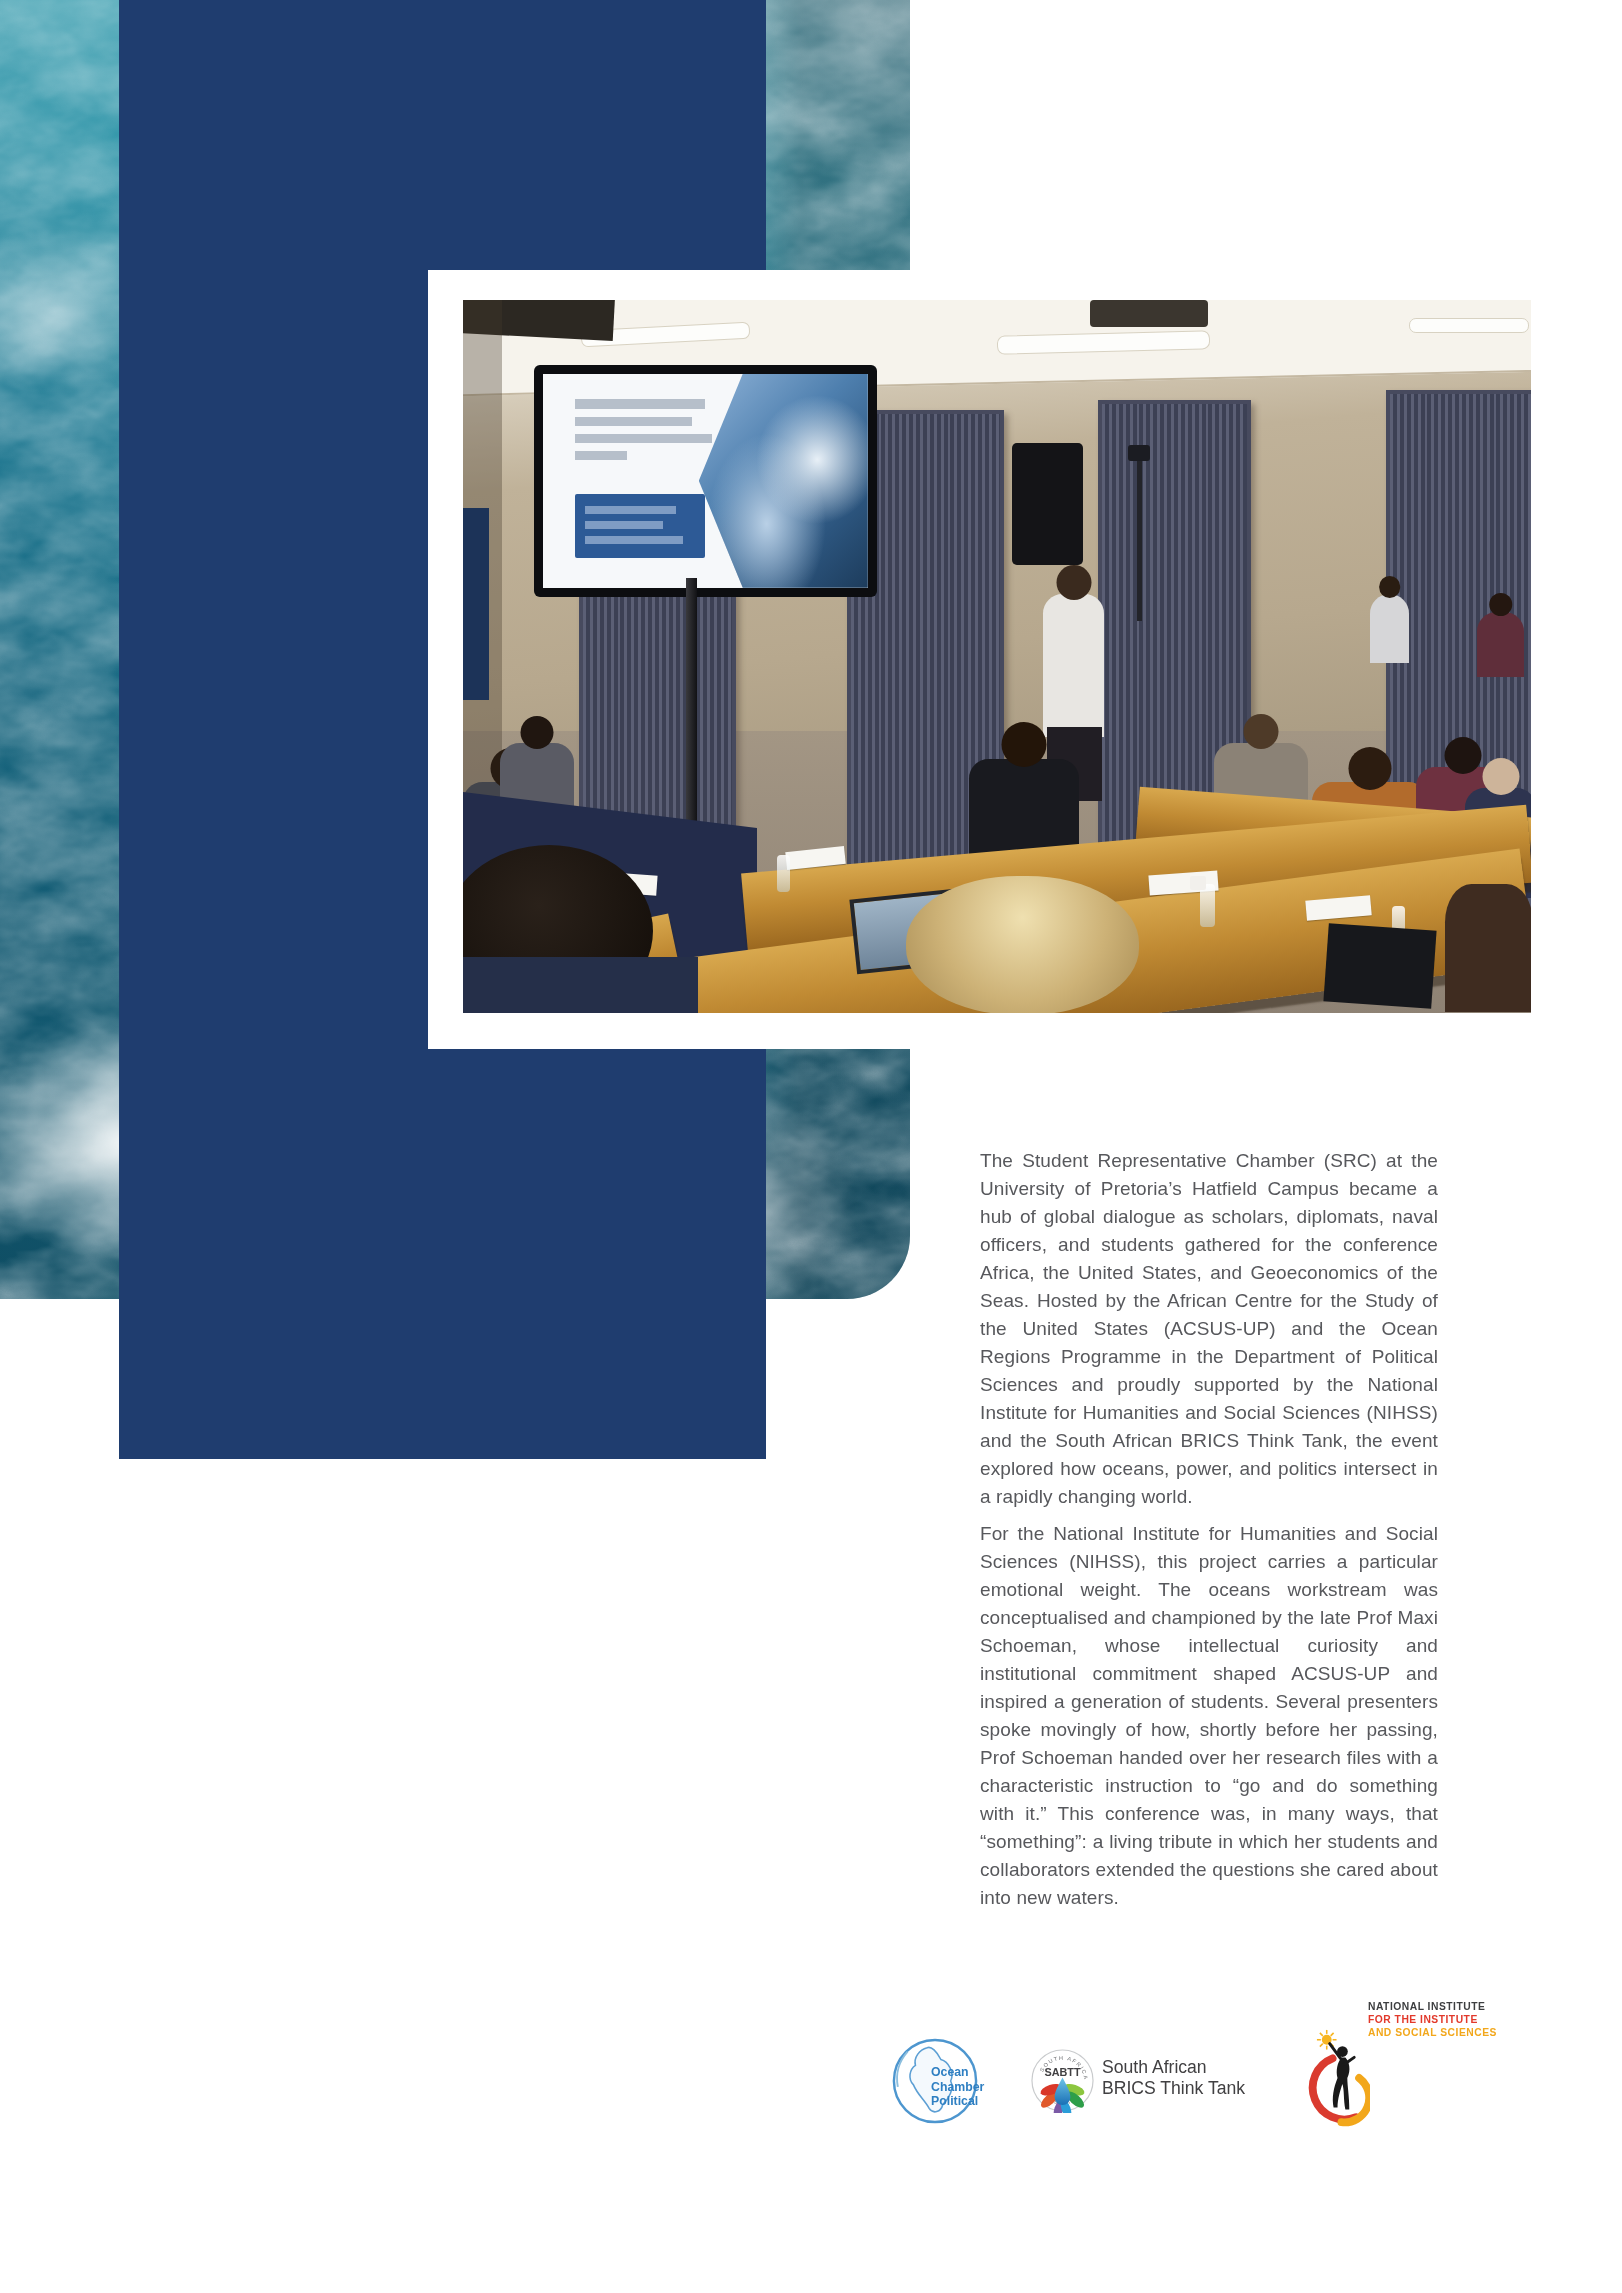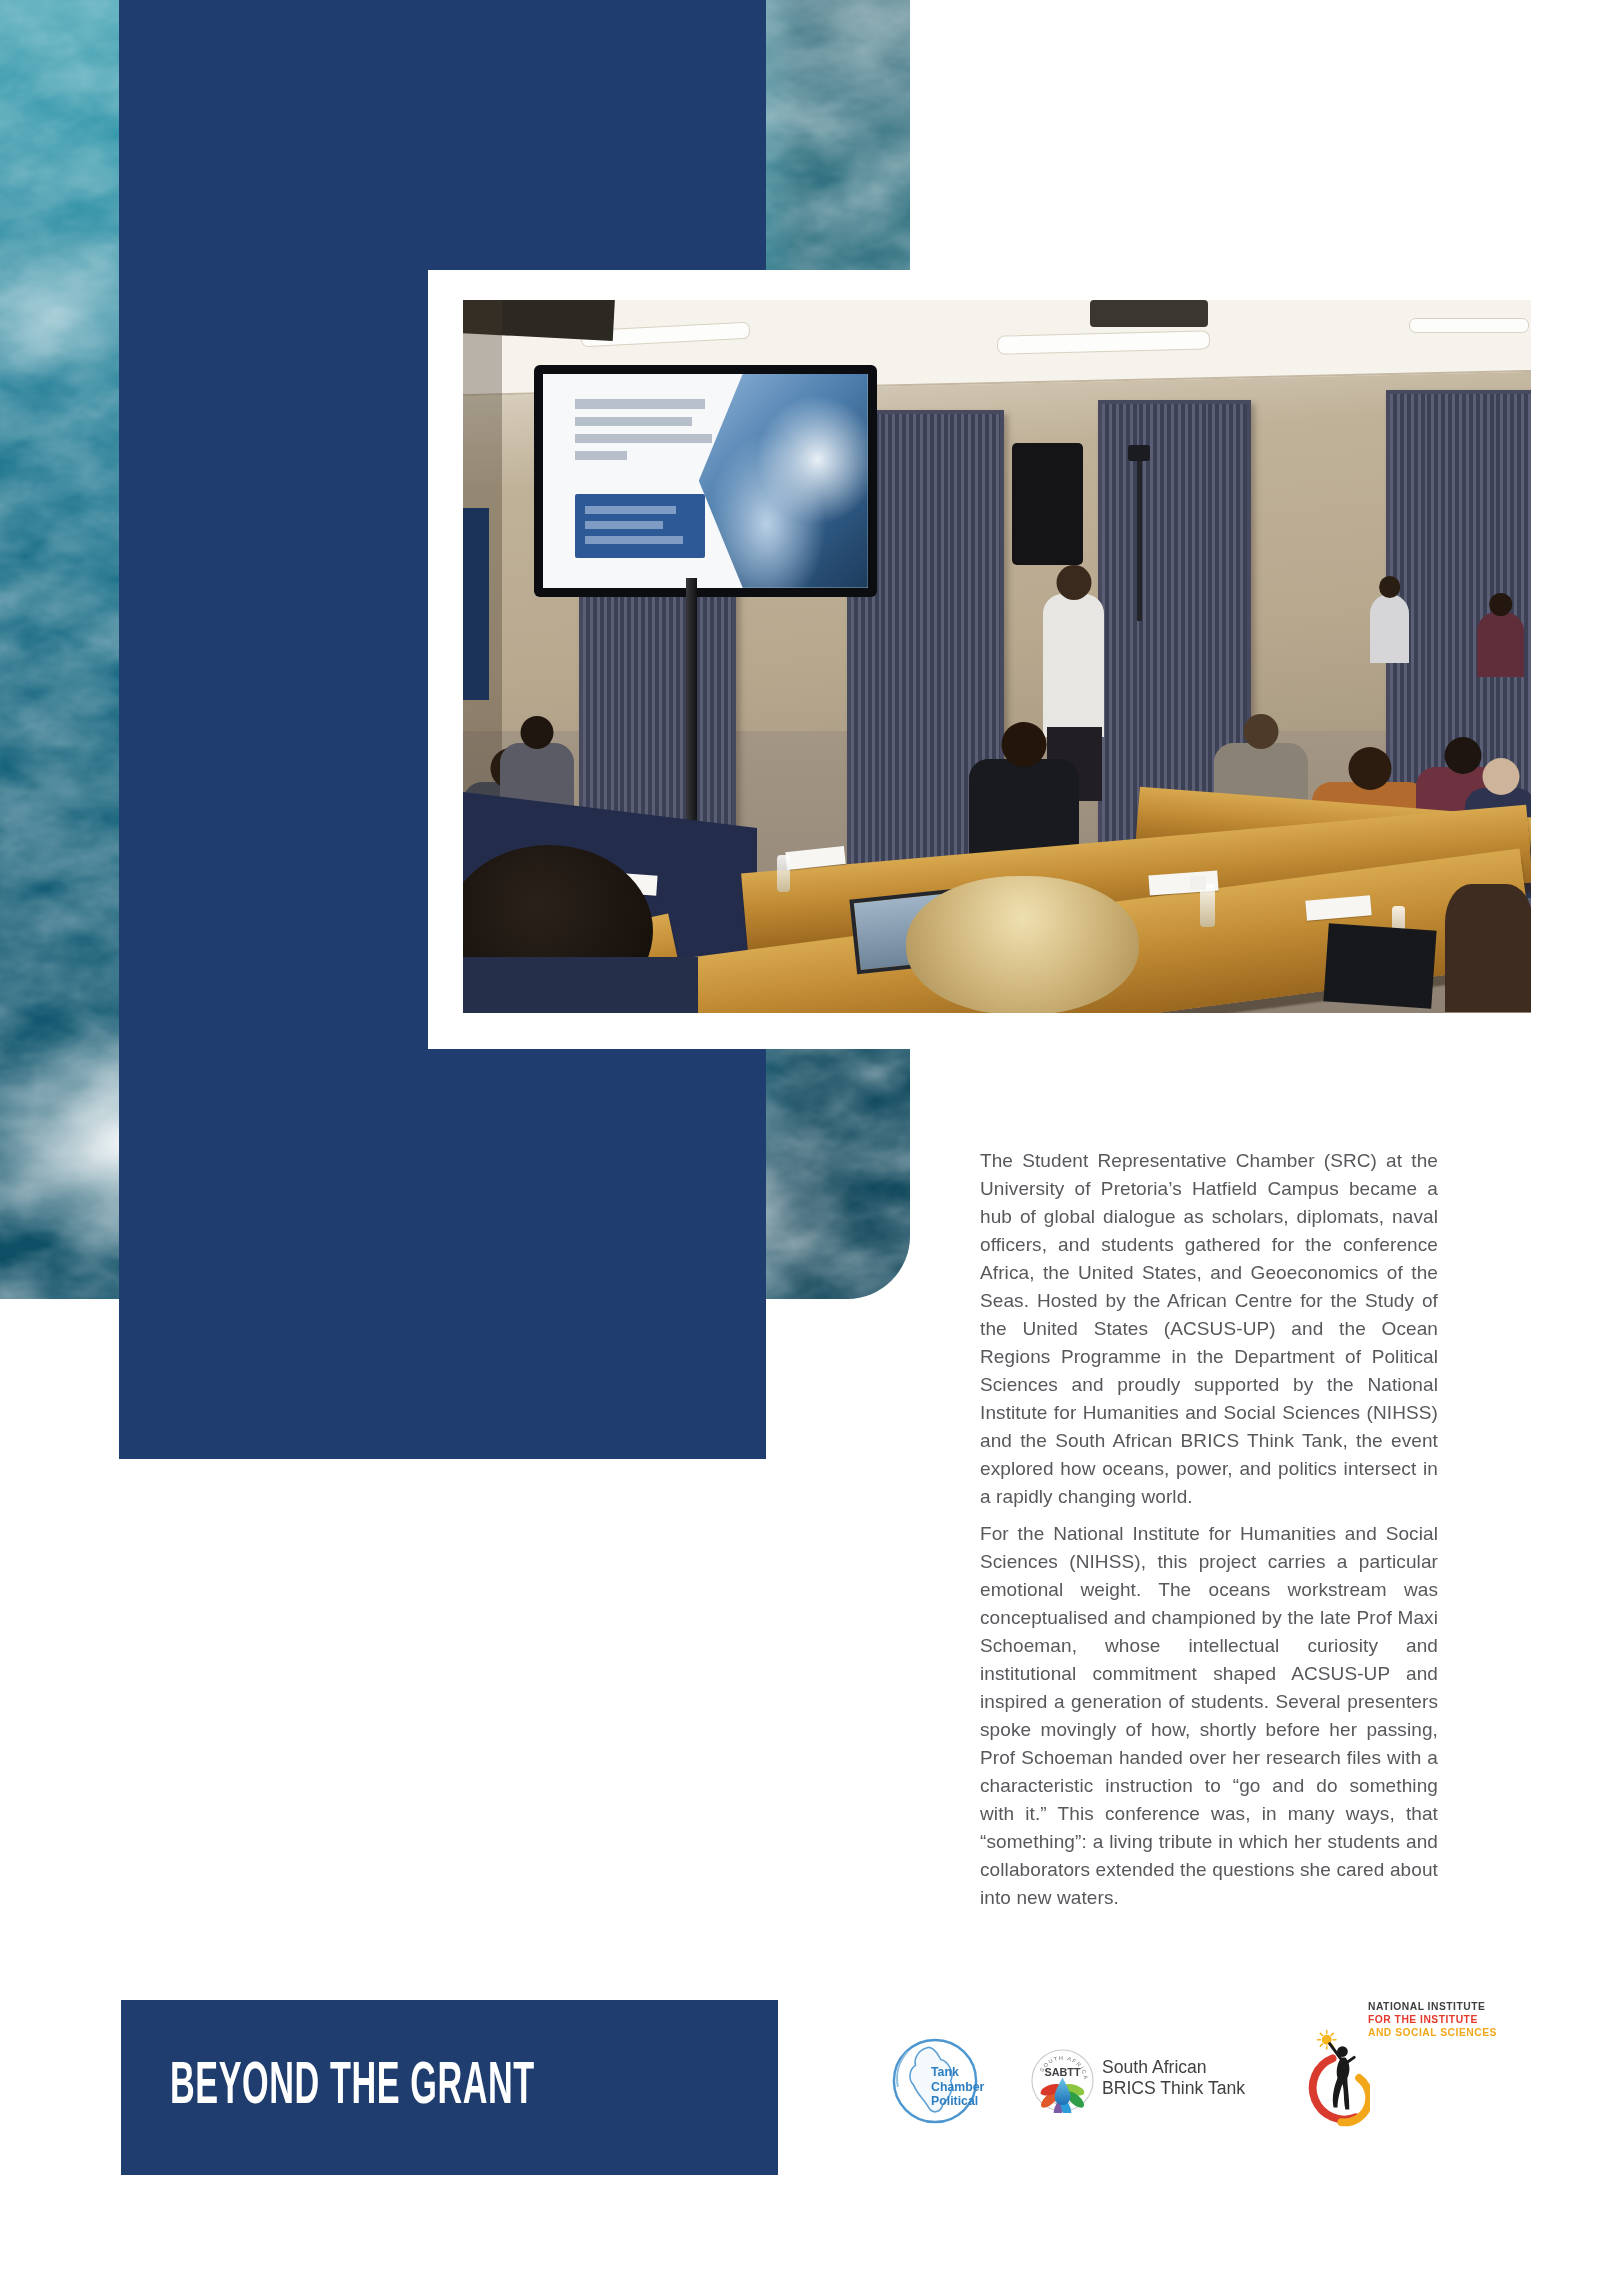--- a/index.html
+++ b/index.html
@@ -156,32 +156,29 @@
       <div class="abs" style="left:982px;top:584px;width:88px;height:128px;background:#3f2c20;border-radius:30% 30% 0 0;z-index:7;"></div>
     </div>
   </div>
 
 
   <div class="abs article">
     <p>The Student Representative Chamber (SRC) at the University of Pretoria’s Hatfield Campus became a hub of global dialogue as scholars, diplomats, naval officers, and students gathered for the conference Africa, the United States, and Geoeconomics of the Seas. Hosted by the African Centre for the Study of the United States (ACSUS-UP) and the Ocean Regions Programme in the Department of Political Sciences and proudly supported by the National Institute for Humanities and Social Sciences (NIHSS) and the South African BRICS Think Tank, the event explored how oceans, power, and politics intersect in a rapidly changing world.</p>
     <p>For the National Institute for Humanities and Social Sciences (NIHSS), this project carries a particular emotional weight. The oceans workstream was conceptualised and championed by the late Prof Maxi Schoeman, whose intellectual curiosity and institutional commitment shaped ACSUS-UP and inspired a generation of students. Several presenters spoke movingly of how, shortly before her passing, Prof Schoeman handed over her research files with a characteristic instruction to “go and do something with it.” This conference was, in many ways, that “something”: a living tribute in which her students and collaborators extended the questions she cared about into new waters.</p>
   </div>
 
-  <div class="abs banner">
-    <div class="banner-text">BEYOND THE GRANT</div>
-  </div>
 
   <div class="abs orp">
     <svg width="90" height="90" viewBox="0 0 92 92">
       <circle cx="46" cy="46" r="42" fill="none" stroke="#4d96cf" stroke-width="2.5"></circle>
       <path d="M8,52 A42,42 0 0 1 18,16" fill="none" stroke="#8cbede" stroke-width="2"></path>
       <path d="M38,12 C30,14 24,22 26,30 C20,34 18,44 24,50 C28,60 36,66 40,74 C44,80 52,78 54,70 C60,64 66,54 62,46 C66,38 60,26 52,24 C48,16 42,10 38,12 Z" fill="#f4f9fd" stroke="#5c9fd4" stroke-width="1.6"></path>
     </svg>
     <div class="orp-text">
-      <div>Tank</div>
+      <div>Ocean</div>
       <div>Chamber</div>
       <div>Political</div>
     </div>
   </div>
 
   <div class="abs sabtt-badge">
     <svg width="65" height="65" viewBox="0 0 66 66">
       <defs>
         <linearGradient id="dropg" x1="0" y1="0" x2="0" y2="1">
           <stop offset="0" stop-color="#6ec5e8"></stop>

